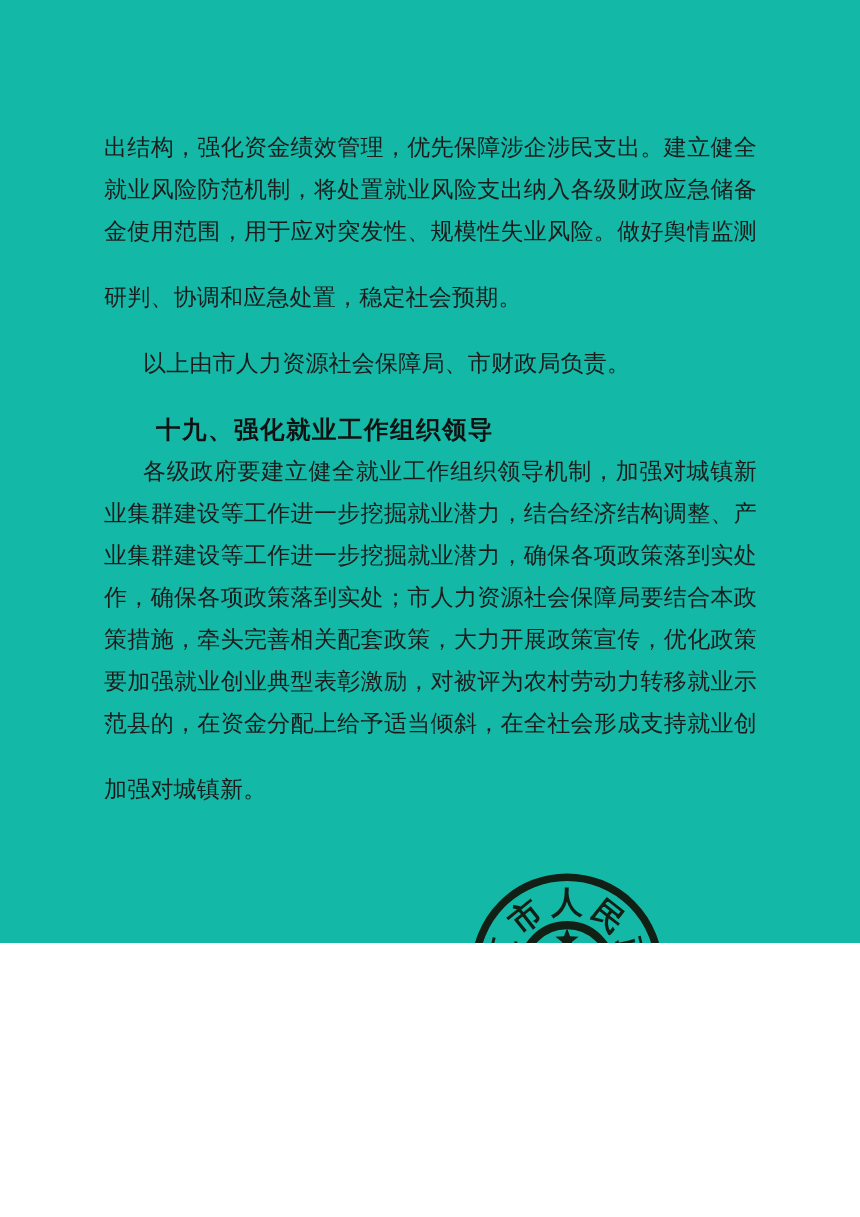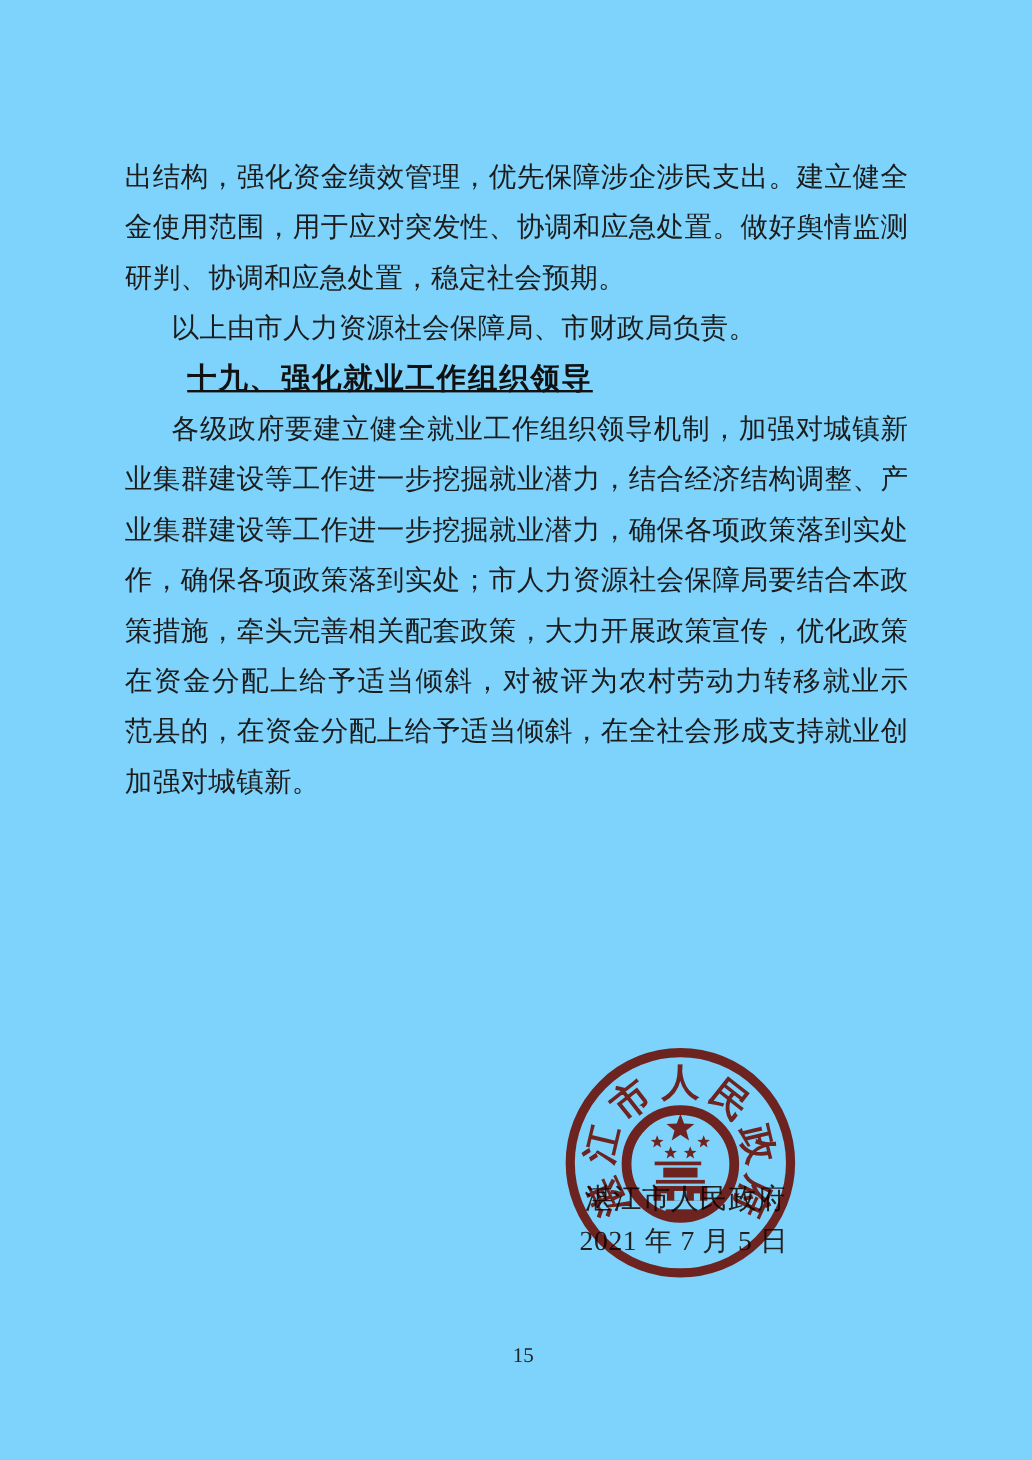--- a/index.html
+++ b/index.html
@@ -1,51 +1,50 @@
 <!DOCTYPE html>
 <html><head>
 <meta charset="utf-8">
 <style>
   html, body { margin: 0; padding: 0; background: #ffffff; }
   .page {
     position: relative;
     width: 860px;
-    height: 1217px;
-    background: #7dd3fc;
+    height: 943px;
+    background: #14b8a6;
     overflow: hidden;
     font-family: "Liberation Serif", "DejaVu Serif", serif;
     color: #1c1c1c;
   }
   .doc-body {
     position: absolute;
     left: 104px;
     top: 127px;
     width: 653px;
   }
   .line {
     height: 42px;
     line-height: 42px;
     font-size: 23px;
     letter-spacing: 0.2px;
     text-align: justify;
     text-align-last: justify;
     white-space: nowrap;
   }
-  .line.last { text-align: left; text-align-last: left; }
+  .line.last { text-align: left; text-align-last: left; margin-top: 24px; }
   .line.indent { text-indent: 39px; }
   .line.heading-line {
     font-family: "Liberation Sans", "DejaVu Sans", sans-serif;
     font-weight: 700;
     font-size: 24.5px;
     letter-spacing: 1.5px;
     text-align: left;
     text-align-last: left;
     text-indent: 52px;
     color: #111111;
-    text-decoration: underline;
   }
   .sig-issuer {
     position: absolute;
     left: 487px;
     top: 983px;
     font-size: 23.5px;
     letter-spacing: 0.5px;
     color: #222222;
     z-index: 1;
   }
@@ -84,36 +83,37 @@
   }
 </style>
 </head>
 <body>
 
 <div class="page">
 
   <div class="doc-body">
       <div>
         <div class="line">出结构，强化资金绩效管理，优先保障涉企涉民支出。建立健全</div>
-        <div class="line">金使用范围，用于应对突发性、协调和应急处置。做好舆情监测</div>
+        <div class="line">就业风险防范机制，将处置就业风险支出纳入各级财政应急储备</div>
+        <div class="line">金使用范围，用于应对突发性、规模性失业风险。做好舆情监测</div>
         <div class="line last">研判、协调和应急处置，稳定社会预期。</div>
       </div>
       <div>
         <div class="line indent last">以上由市人力资源社会保障局、市财政局负责。</div>
       </div>
       <div>
         <div class="line heading-line indent last">十九、强化就业工作组织领导</div>
       </div>
       <div>
         <div class="line indent">各级政府要建立健全就业工作组织领导机制，加强对城镇新</div>
         <div class="line">业集群建设等工作进一步挖掘就业潜力，结合经济结构调整、产</div>
         <div class="line">业集群建设等工作进一步挖掘就业潜力，确保各项政策落到实处</div>
         <div class="line">作，确保各项政策落到实处；市人力资源社会保障局要结合本政</div>
         <div class="line">策措施，牵头完善相关配套政策，大力开展政策宣传，优化政策</div>
-        <div class="line">在资金分配上给予适当倾斜，对被评为农村劳动力转移就业示</div>
+        <div class="line">要加强就业创业典型表彰激励，对被评为农村劳动力转移就业示</div>
         <div class="line">范县的，在资金分配上给予适当倾斜，在全社会形成支持就业创</div>
         <div class="line last">加强对城镇新。</div>
       </div>
     </div>
 
   <div class="sig-issuer">湛江市人民政府</div>
 
   <div class="sig-date">2021 年 7 月 5 日</div>
 
   <svg class="seal" viewBox="0 0 200 200" aria-hidden="true">

